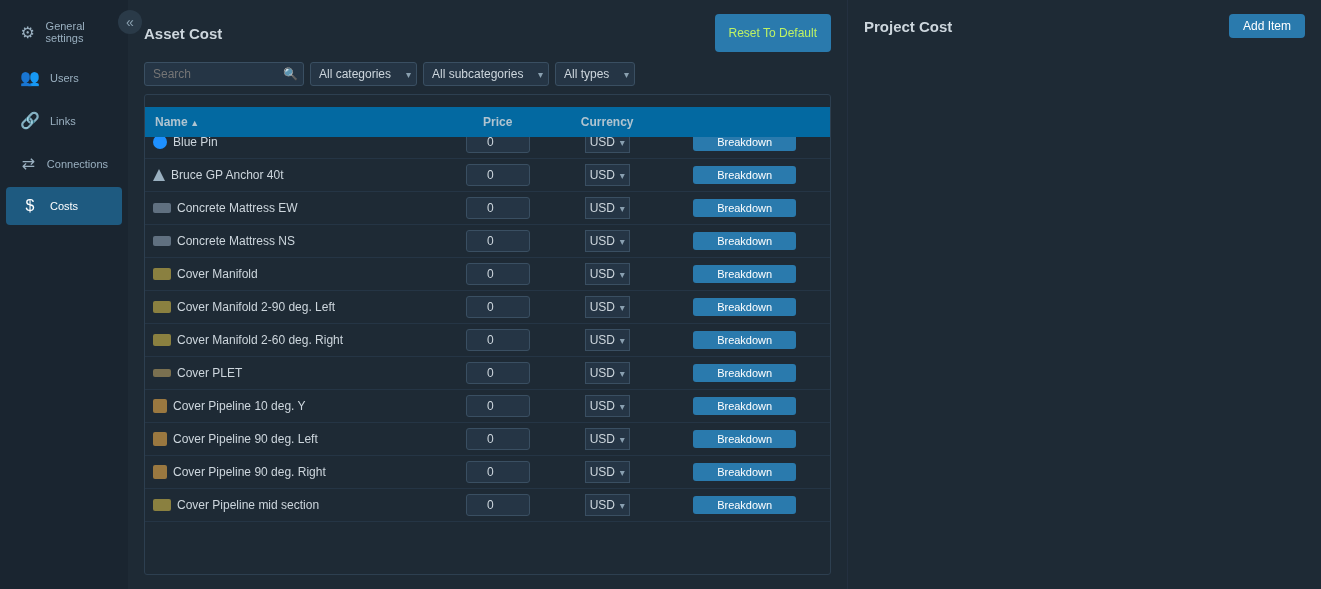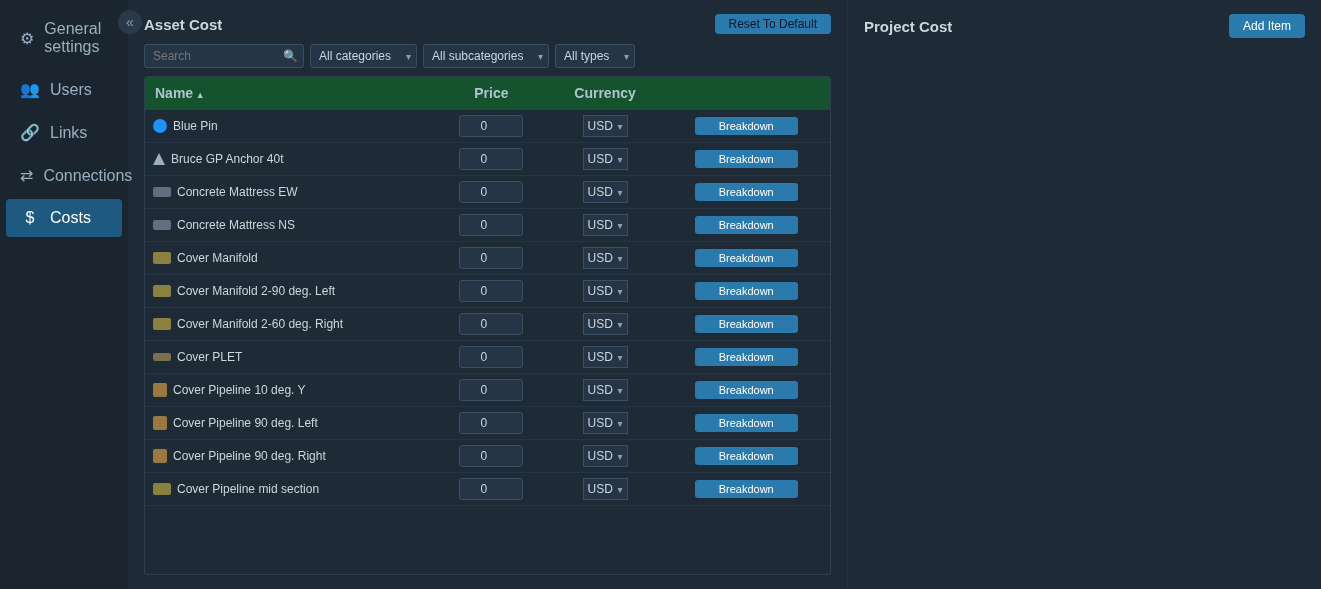--- a/index.html
+++ b/index.html
@@ -52,21 +52,21 @@
     .sidebar-item.active {
       background: #1e5a80;
       color: #fff;
     }
     .sidebar-item .icon {
       font-size: 16px;
       width: 20px;
       text-align: center;
     }
     .sidebar-item .label {
-      font-size: 16px;
+      font-size: 11px;
     }
 
     
     .main {
       flex: 1;
       display: flex;
       flex-direction: column;
       overflow: hidden;
     }
 
@@ -131,23 +131,23 @@
       justify-content: space-between;
       margin-bottom: 10px;
     }
     .panel-title {
       font-size: 15px;
       font-weight: 600;
       color: #cdd6dd;
     }
     .reset-btn {
       background: #2a7aad;
-      color: #0f172a;
+      color: #bef264;
       border: none;
-      padding: 3px 14px;
+      padding: 12px 14px;
       border-radius: 4px;
       cursor: pointer;
       font-size: 12px;
     }
     .add-item-btn {
       background: #2a7aad;
       color: #fff;
       border: none;
       padding: 5px 14px;
       border-radius: 4px;
@@ -216,29 +216,29 @@
     }
     .table-container::-webkit-scrollbar { width: 6px; }
     .table-container::-webkit-scrollbar-track { background: #1a2530; }
     .table-container::-webkit-scrollbar-thumb { background: #3a5060; border-radius: 3px; }
 
     table {
       width: 100%;
       border-collapse: collapse;
     }
     thead th {
-      background: #14532d;
+      background: #0369a1;
       padding: 8px 10px;
       text-align: left;
-      font-size: 14px;
+      font-size: 12px;
       font-weight: 600;
       color: #b0c4d0;
       border-bottom: 1px solid #2d3f50;
       position: sticky;
-      top: 0;
+      top: 12px;
     }
     thead th:nth-child(2) { text-align: center; }
     thead th:nth-child(3) { text-align: center; }
     thead th:nth-child(4) { text-align: center; }
 
     .sort-asc::after { content: ' ▲'; font-size: 9px; }
 
     tbody tr {
       border-bottom: 1px solid #253545;
     }

